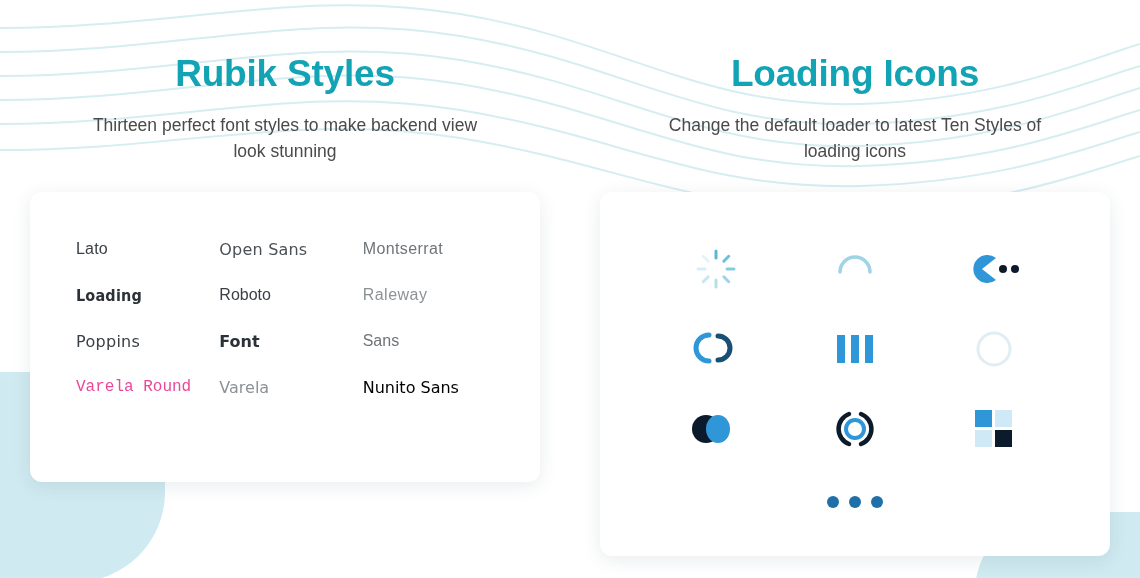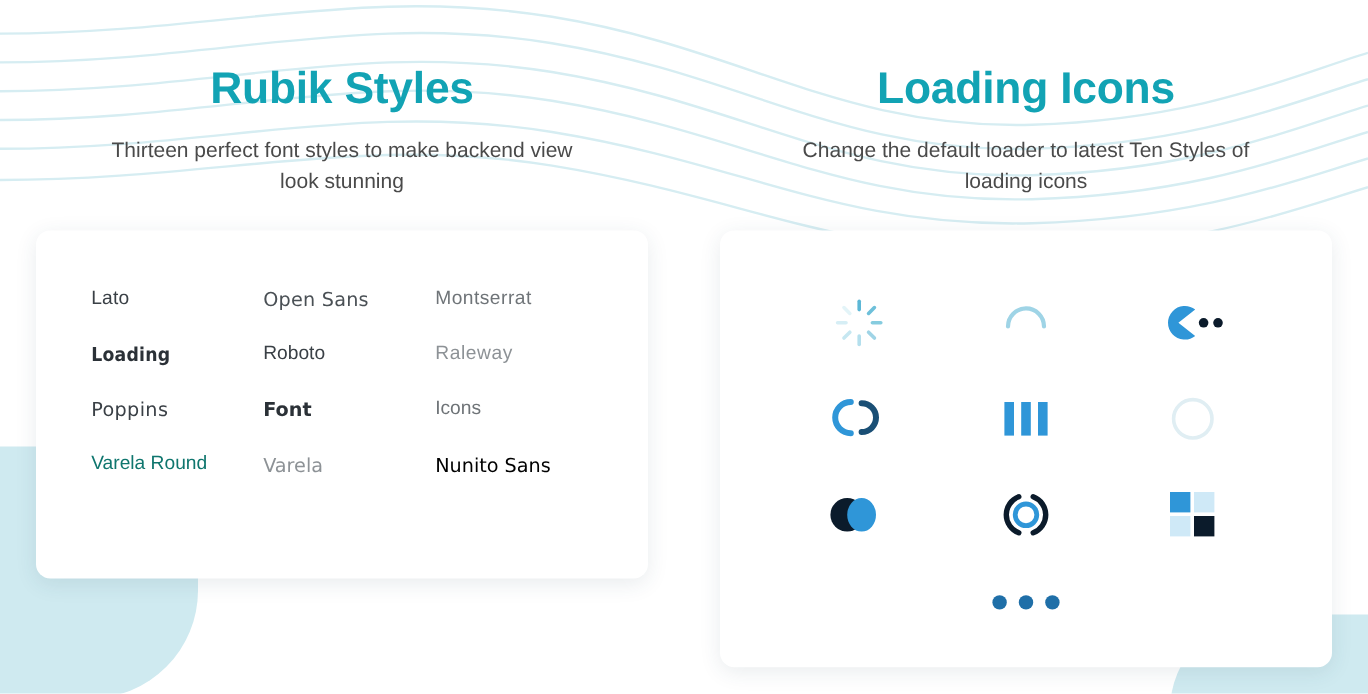--- a/index.html
+++ b/index.html
@@ -114,21 +114,21 @@
     white-space: nowrap;
   }
   .f-lato        { font-family: "Liberation Sans", sans-serif; letter-spacing: .2px; color:#3a4046; }
   .f-oswald      { font-family: "DejaVu Sans Condensed", "Liberation Sans", sans-serif; font-weight: bold; font-stretch: condensed; letter-spacing: .2px; color:#2b3137; }
   .f-poppins     { font-family: "DejaVu Sans", sans-serif; letter-spacing: .3px; color:#3a4046; }
   .f-josefin     { font-family: "DejaVu Serif", serif; font-size: 15.5px; letter-spacing: .4px; color:#3a4046; }
   .f-nunito      { font-family: "DejaVu Sans", sans-serif; color:#000000; }
   .f-montserrat  { font-family: "Liberation Sans", sans-serif; letter-spacing: .4px; color:#6f7478; }
   .f-raleway     { font-family: "Liberation Sans", sans-serif; letter-spacing: .5px; color:#8d9296; }
   .f-rubik       { font-family: "DejaVu Sans", sans-serif; font-weight: bold; color:#2b3137; }
-  .f-varela      { font-family: Liberation Sans, sans-serif; color:#0f766e; }
+  .f-varela      { font-family: Liberation Mono, monospace; color:#ec4899; }
   .f-opensans    { font-family: "DejaVu Sans", sans-serif; letter-spacing: .2px; color:#4a5055; }
   .f-roboto      { font-family: "Liberation Sans", sans-serif; color:#3a4046; }
   .f-inter       { font-family: "Liberation Sans", sans-serif; color:#6f7478; }
   .f-manrope     { font-family: "DejaVu Sans", sans-serif; color:#8d9296; }
 
   
   .loader-grid {
     display: grid;
     grid-template-columns: 1fr 1fr 1fr;
     row-gap: 10px;
@@ -179,21 +179,21 @@
           <div class="font-cell f-lato">Lato</div>
           <div class="font-cell f-opensans">Open Sans</div>
           <div class="font-cell f-montserrat">Montserrat</div>
 
           <div class="font-cell f-oswald">Loading</div>
           <div class="font-cell f-roboto">Roboto</div>
           <div class="font-cell f-raleway">Raleway</div>
 
           <div class="font-cell f-poppins">Poppins</div>
           <div class="font-cell f-rubik">Font</div>
-          <div class="font-cell f-inter">Icons</div>
+          <div class="font-cell f-inter">Sans</div>
 
           <div class="font-cell f-varela">Varela Round</div>
           <div class="font-cell f-manrope">Varela</div>
 
           <div class="font-cell f-nunito">Nunito Sans</div>
           <div class="font-cell"></div>
           <div class="font-cell"></div>
         </div>
       </div>
     </div>

